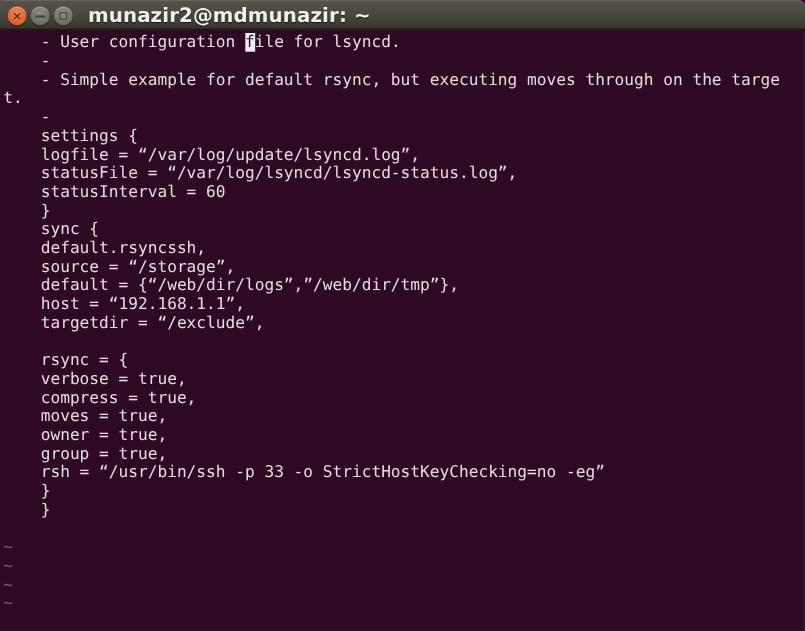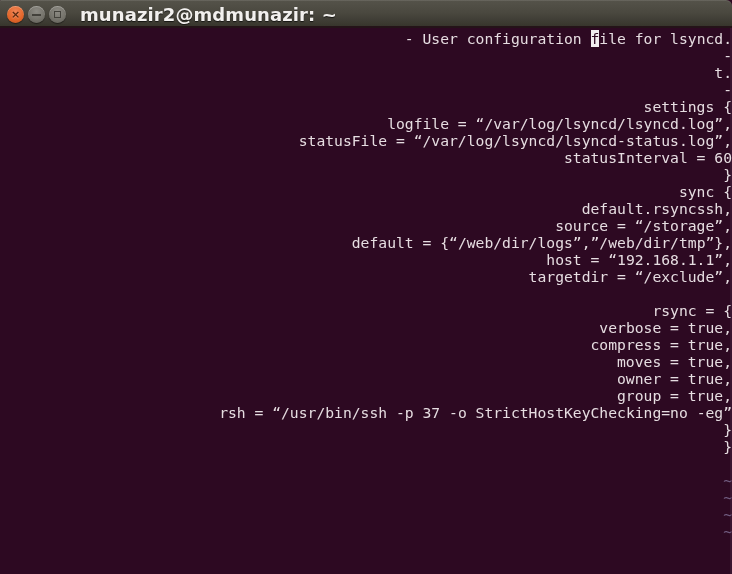--- a/index.html
+++ b/index.html
@@ -114,21 +114,20 @@
     top: 0; right: 0;
     width: 2px; height: 100%;
     background: #3a1530;
   }
 
   #buffer {
     position: absolute;
     top: 2px;
     left: 0;
     right: 0;
-    text-align: right;
   }
 
   .line {
     height: 17px;
     line-height: 17px;
     font-size: 14.7px;
     color: #e6dde1;
     white-space: pre;
     padding-left: 3px;
     box-sizing: border-box;
@@ -175,41 +174,42 @@
       </span>
     </div>
     <div id="title-text">munazir2@mdmunazir: ~</div>
   </div>
 
   <div id="term">
     <div id="term-right-edge"></div>
     <div id="buffer">
         <div class="line indent"><span>- User configuration </span><span class="cursor">f</span><span>ile for lsyncd.</span></div>
         <div class="line indent">-</div>
+        <div class="line indent">- Simple example for default rsync, but executing moves through on the targe</div>
         <div class="line col0">t.</div>
         <div class="line indent">-</div>
         <div class="line indent">settings {</div>
-        <div class="line indent">logfile = “/var/log/lsyncd/lsyncd.log”,</div>
+        <div class="line indent">logfile = “/var/log/update/lsyncd.log”,</div>
         <div class="line indent">statusFile = “/var/log/lsyncd/lsyncd-status.log”,</div>
         <div class="line indent">statusInterval = 60</div>
         <div class="line indent">}</div>
         <div class="line indent">sync {</div>
         <div class="line indent">default.rsyncssh,</div>
         <div class="line indent">source = “/storage”,</div>
         <div class="line indent">default = {“/web/dir/logs”,”/web/dir/tmp”},</div>
         <div class="line indent">host = “192.168.1.1”,</div>
         <div class="line indent">targetdir = “/exclude”,</div>
         <div class="line indent"></div>
         <div class="line indent">rsync = {</div>
         <div class="line indent">verbose = true,</div>
         <div class="line indent">compress = true,</div>
         <div class="line indent">moves = true,</div>
         <div class="line indent">owner = true,</div>
         <div class="line indent">group = true,</div>
-        <div class="line indent">rsh = “/usr/bin/ssh -p 37 -o StrictHostKeyChecking=no -eg”</div>
+        <div class="line indent">rsh = “/usr/bin/ssh -p 33 -o StrictHostKeyChecking=no -eg”</div>
         <div class="line indent">}</div>
         <div class="line indent">}</div>
         <div class="line col0"></div>
         <div class="line col0 tilde">~</div>
         <div class="line col0 tilde">~</div>
         <div class="line col0 tilde">~</div>
         <div class="line col0 tilde">~</div>
       </div>
 
     <div id="statusline">

